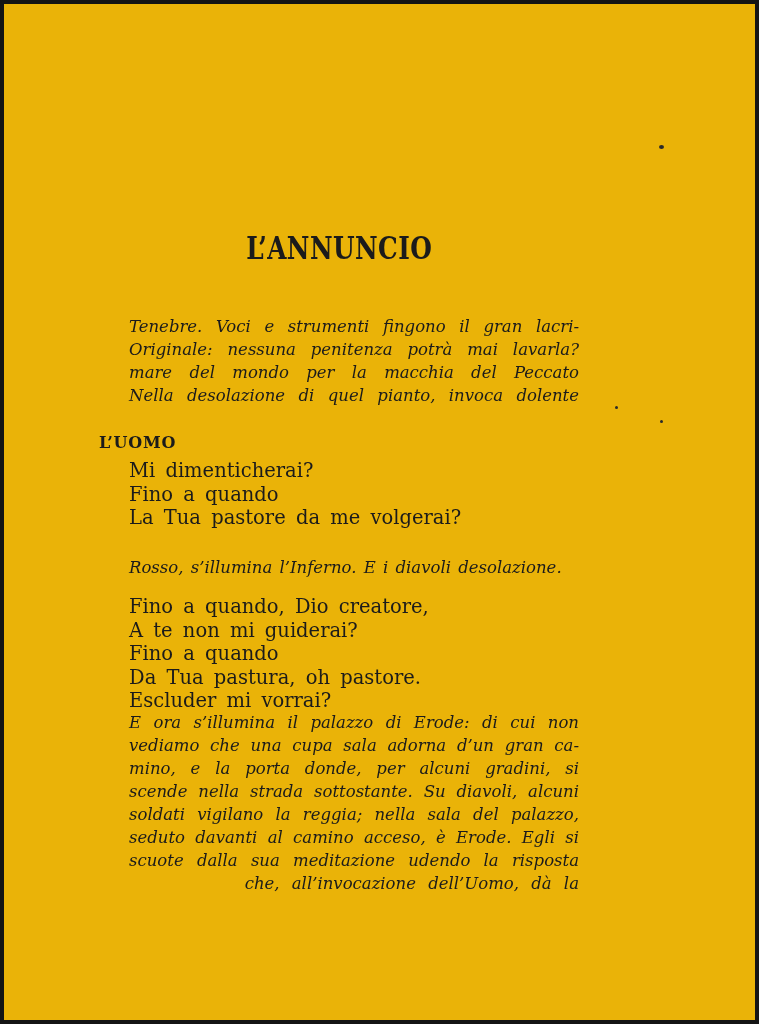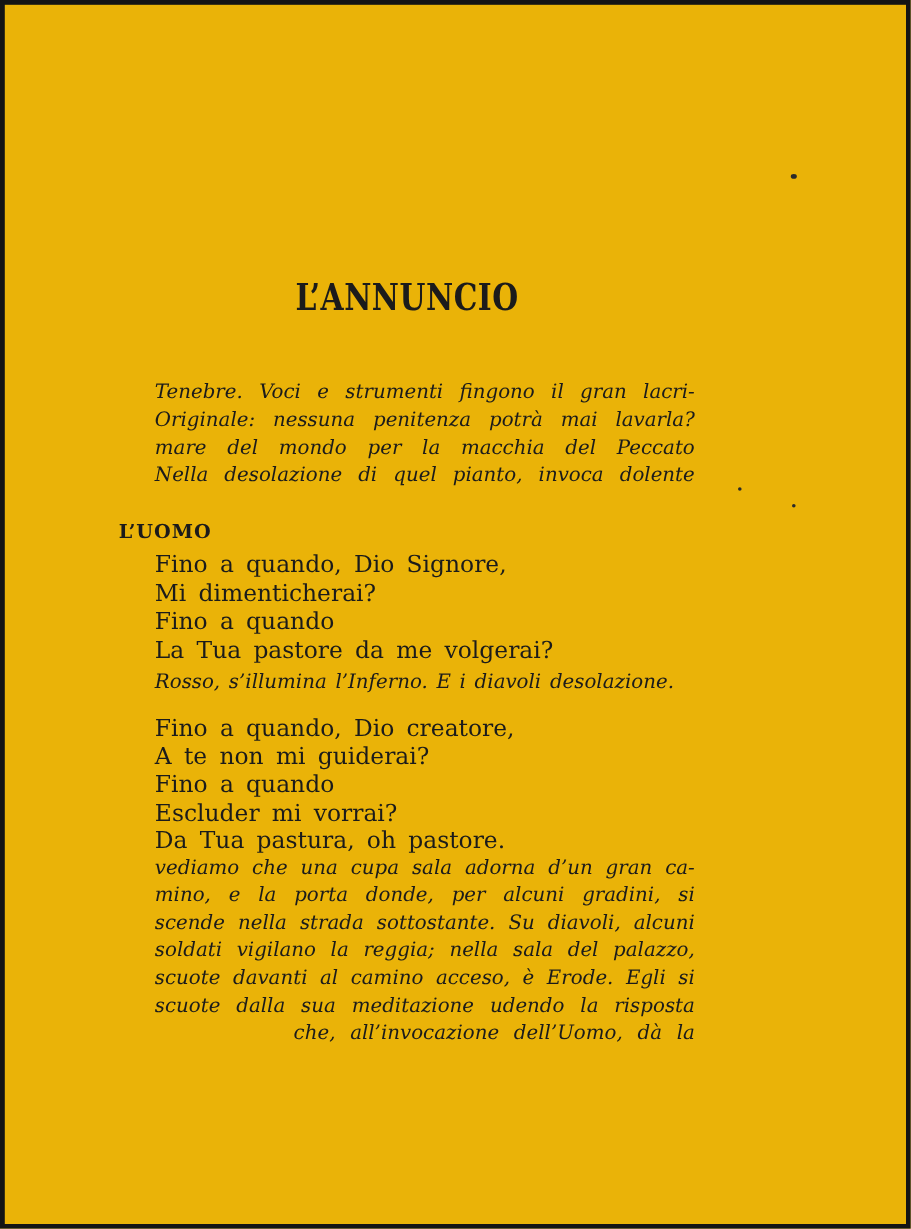--- a/index.html
+++ b/index.html
@@ -95,42 +95,42 @@
   <div class="abs stage" style="top:311px;">
     <div class="just">Tenebre. Voci e strumenti fingono il gran lacri-</div>
     <div class="just">Originale: nessuna penitenza potrà mai lavarla?</div>
     <div class="just">mare del mondo per la macchia del Peccato</div>
     <div class="just">Nella desolazione di quel pianto, invoca dolente</div>
   </div>
 
   <div class="abs speaker">L’UOMO</div>
 
   <div class="abs verse" style="top:455px;">
-    <div>Fino a quando, Dio Signore,</div>
     <div>Mi dimenticherai?</div>
     <div>Fino a quando</div>
     <div>La Tua pastore da me volgerai?</div>
   </div>
 
   <div class="abs stage-single" style="top:552px;">Rosso, s’illumina l’Inferno. E i diavoli desolazione.</div>
 
   <div class="abs verse" style="top:591px;">
     <div>Fino a quando, Dio creatore,</div>
     <div>A te non mi guiderai?</div>
     <div>Fino a quando</div>
+    <div>Da Tua pastura, oh pastore.</div>
     <div>Escluder mi vorrai?</div>
-    <div>Da Tua pastura, oh pastore.</div>
   </div>
 
   <div class="abs stage" style="top:707px;">
+    <div class="just">E ora s’illumina il palazzo di Erode: di cui non</div>
     <div class="just">vediamo che una cupa sala adorna d’un gran ca-</div>
     <div class="just">mino, e la porta donde, per alcuni gradini, si</div>
     <div class="just">scende nella strada sottostante. Su diavoli, alcuni</div>
     <div class="just">soldati vigilano la reggia; nella sala del palazzo,</div>
-    <div class="just">scuote davanti al camino acceso, è Erode. Egli si</div>
+    <div class="just">seduto davanti al camino acceso, è Erode. Egli si</div>
     <div class="just">scuote dalla sua meditazione udendo la risposta</div>
     <div class="last-line">che, all’invocazione dell’Uomo, dà la</div>
   </div>
 
   <div class="abs speck" style="left:655px; top:141px; width:5px; height:4px;"></div>
   <div class="abs speck" style="left:611px; top:402px; width:3px; height:3px;"></div>
   <div class="abs speck" style="left:656px; top:416px; width:3px; height:3px;"></div>
 
 </div>
 

